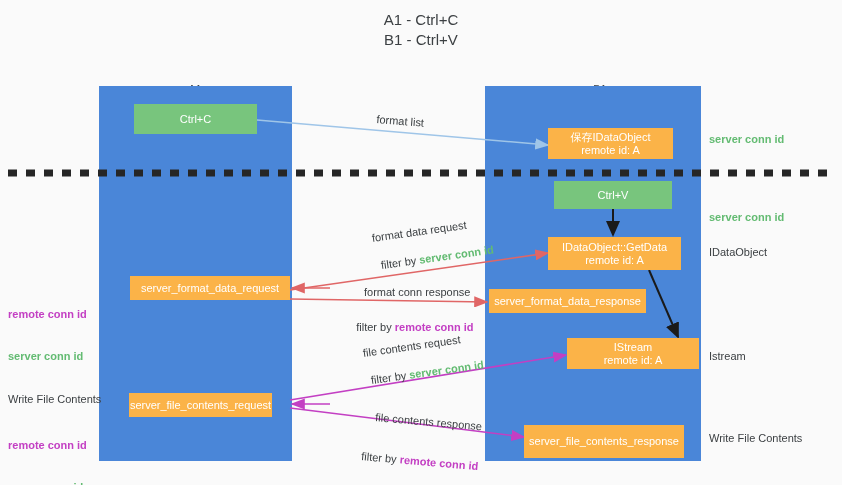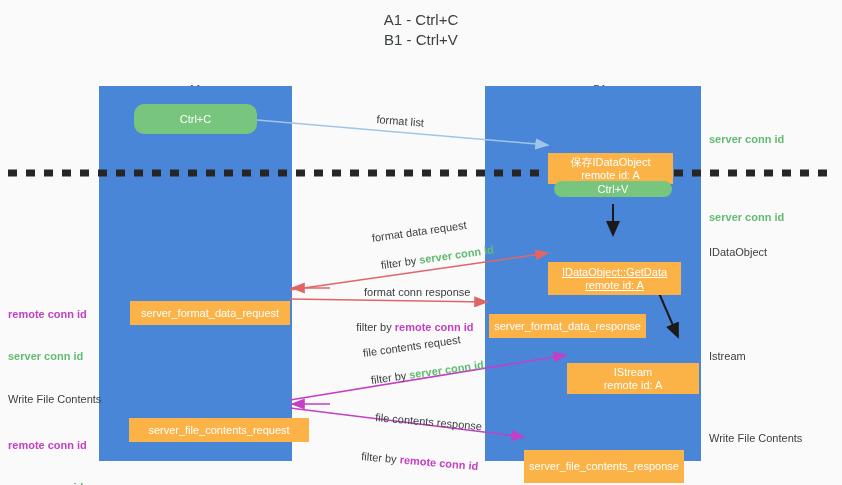--- a/index.html
+++ b/index.html
@@ -27,22 +27,22 @@
 
   
   .lane{position:absolute;background:#4a86d8;}
 
   
   .box{
     position:absolute;display:flex;align-items:center;justify-content:center;
     text-align:center;color:#ffffff;font-size:11px;line-height:13px;
     white-space:pre;box-sizing:border-box;
   }
-  .box.green{background:#78c57d;border-radius:10px;}
-  .box.orange{background:#fbb348;margin-top:25px;}
+  .box.green{background:#78c57d;}
+  .box.orange{background:#fbb348;}
 
   
   .side-label{
     position:absolute;color:#3c4043;font-size:11px;line-height:14px;
     white-space:pre;
   }
   .conn-green{color:#63bb72;font-weight:bold;}
   .conn-purple{color:#c33fc3;font-weight:bold;}
 
   .stack{position:absolute;font-size:11px;line-height:14px;white-space:pre;}
@@ -111,33 +111,33 @@
     <line x1="330" y1="404" x2="292" y2="404" stroke="#c33fc3" stroke-width="1.6" marker-end="url(#ar-mag)"></line>
 
     <line x1="8" y1="173" x2="834" y2="173" stroke="#262626" stroke-width="7" stroke-dasharray="9 9"></line>
   </svg>
 
   <div class="box green" style="left:134px;top:104px;width:123px;height:30px;">Ctrl+C</div>
 
   <div class="box orange" style="left:548px;top:128px;width:125px;height:31px;">保存IDataObject
 remote id: A</div>
 
-  <div class="box green" style="left:554px;top:181px;width:118px;height:16px;">Ctrl+V</div>
+  <div class="box green" style="left:554px;top:181px;width:118px;height:28px;">Ctrl+V</div>
 
-  <div class="box orange" style="left:548px;top:237px;width:133px;height:33px;text-decoration:underline;">IDataObject::GetData
+  <div class="box orange" style="left:548px;top:237px;width:133px;height:33px;">IDataObject::GetData
 remote id: A</div>
 
   <div class="box orange" style="left:130px;top:276px;width:160px;height:24px;">server_format_data_request</div>
 
   <div class="box orange" style="left:489px;top:289px;width:157px;height:24px;">server_format_data_response</div>
 
   <div class="box orange" style="left:567px;top:338px;width:132px;height:31px;">IStream
 remote id: A</div>
 
-  <div class="box orange" style="left:129px;top:393px;width:180px;height:24px;">server_file_contents_request</div>
+  <div class="box orange" style="left:129px;top:393px;width:143px;height:24px;">server_file_contents_request</div>
 
   <div class="box orange" style="left:524px;top:425px;width:160px;height:33px;">server_file_contents_response</div>
 
   <div class="side-label conn-green" style="left:709px;top:132px;">server conn id</div>
 
   <div class="side-label conn-green" style="left:709px;top:210px;">server conn id</div>
 
   <div class="side-label" style="left:709px;top:245px;">IDataObject</div>
 
   <div class="side-label" style="left:709px;top:349px;">Istream</div>

